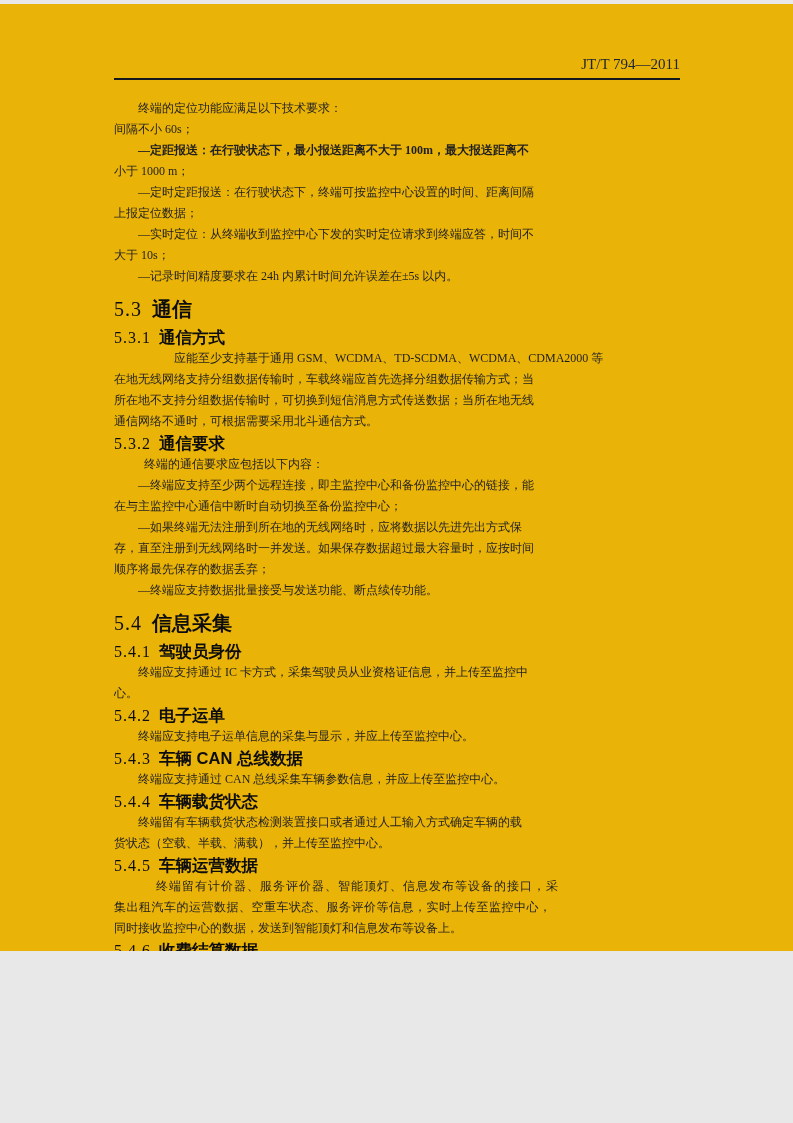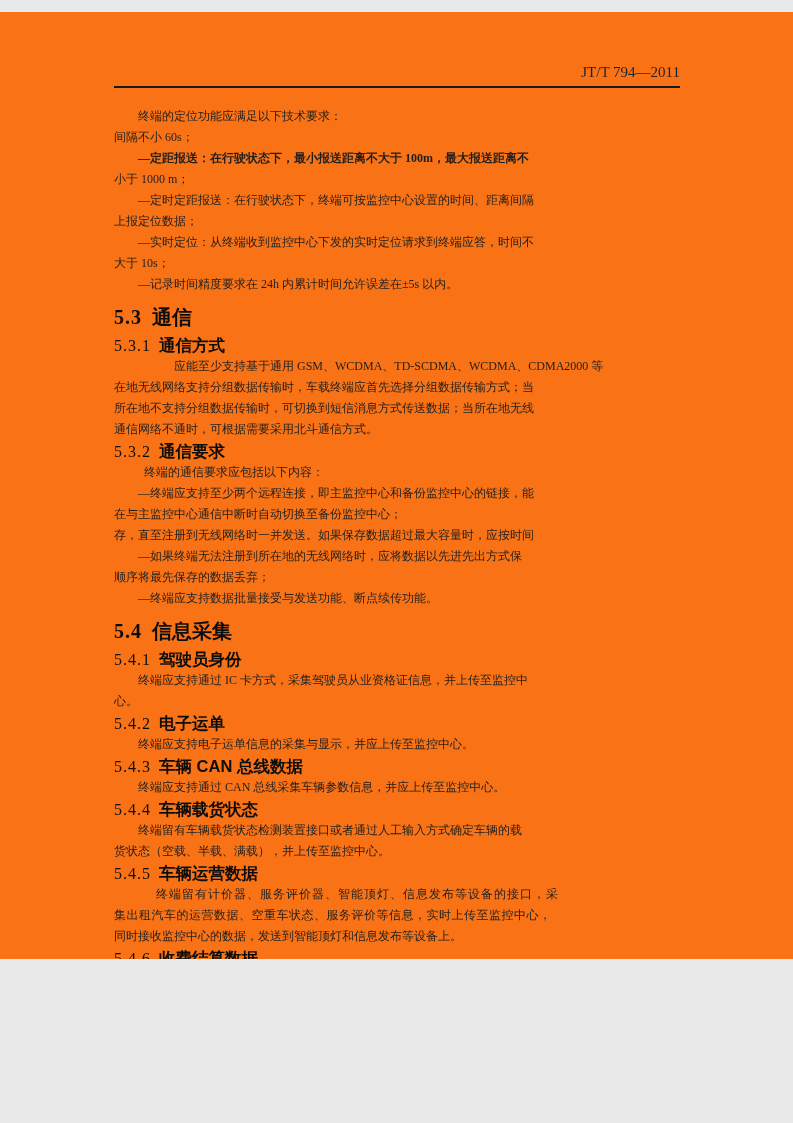--- a/index.html
+++ b/index.html
@@ -1,21 +1,21 @@
 <!DOCTYPE html>
 <html lang="zh"><head>
 <meta charset="utf-8">
 <style>
   html, body { margin: 0; padding: 0; background: #e8e8e8; }
   .page {
     position: relative;
     width: 793px;
     height: 947px;
-    margin: 12px auto;
-    background: #f97316;
+    margin: 4px auto;
+    background: #eab308;
     color: #212121;
     font-family: "Liberation Serif", "DejaVu Serif", serif;
     overflow: hidden;
   }
   .content {
     position: absolute;
     left: 114px;
     top: 52px;
     width: 566px;
   }
@@ -36,21 +36,21 @@
     color: #1f1f1f;
   }
   .h1 {
     margin: 9px 0 5px 0;
     font-size: 20px;
     line-height: 26px;
     color: #0d0d0d;
   }
   .h1 .hnum {
     font-family: "Liberation Serif", "DejaVu Serif", serif;
-    font-weight: 700;
+    font-weight: 400;
     letter-spacing: 1px;
     margin-right: 10px;
   }
   .h1 .htitle {
     font-family: "Liberation Sans", "DejaVu Sans", sans-serif;
     font-weight: 700;
   }
   .h2 {
     margin-top: 1px;
     font-size: 16px;
@@ -118,22 +118,22 @@
         </div>
         <div class="h2"><span class="hnum">5.3.2</span><span class="htitle">通信要求</span></div>
         <div class="para">
           <div class="line" style="padding-left: 2.5em;">终端的通信要求应包括以下内容：</div>
         </div>
         <div class="para">
           <div class="line" style="padding-left: 2em;">—终端应支持至少两个远程连接，即主监控中心和备份监控中心的链接，能</div>
           <div class="line" style="padding-left: 0em;">在与主监控中心通信中断时自动切换至备份监控中心；</div>
         </div>
         <div class="para">
+          <div class="line" style="padding-left: 2em;">—如果终端无法注册到所在地的无线网络时，应将数据以先进先出方式保</div>
           <div class="line" style="padding-left: 0em;">存，直至注册到无线网络时一并发送。如果保存数据超过最大容量时，应按时间</div>
-          <div class="line" style="padding-left: 2em;">—如果终端无法注册到所在地的无线网络时，应将数据以先进先出方式保</div>
           <div class="line" style="padding-left: 0em;">顺序将最先保存的数据丢弃；</div>
         </div>
         <div class="para">
           <div class="line" style="padding-left: 2em;">—终端应支持数据批量接受与发送功能、断点续传功能。</div>
         </div>
         <div class="h1"><span class="hnum">5.4</span><span class="htitle">信息采集</span></div>
         <div class="h2"><span class="hnum">5.4.1</span><span class="htitle">驾驶员身份</span></div>
         <div class="para">
           <div class="line" style="padding-left: 2em;">终端应支持通过 IC 卡方式，采集驾驶员从业资格证信息，并上传至监控中</div>
           <div class="line" style="padding-left: 0em;">心。</div>

